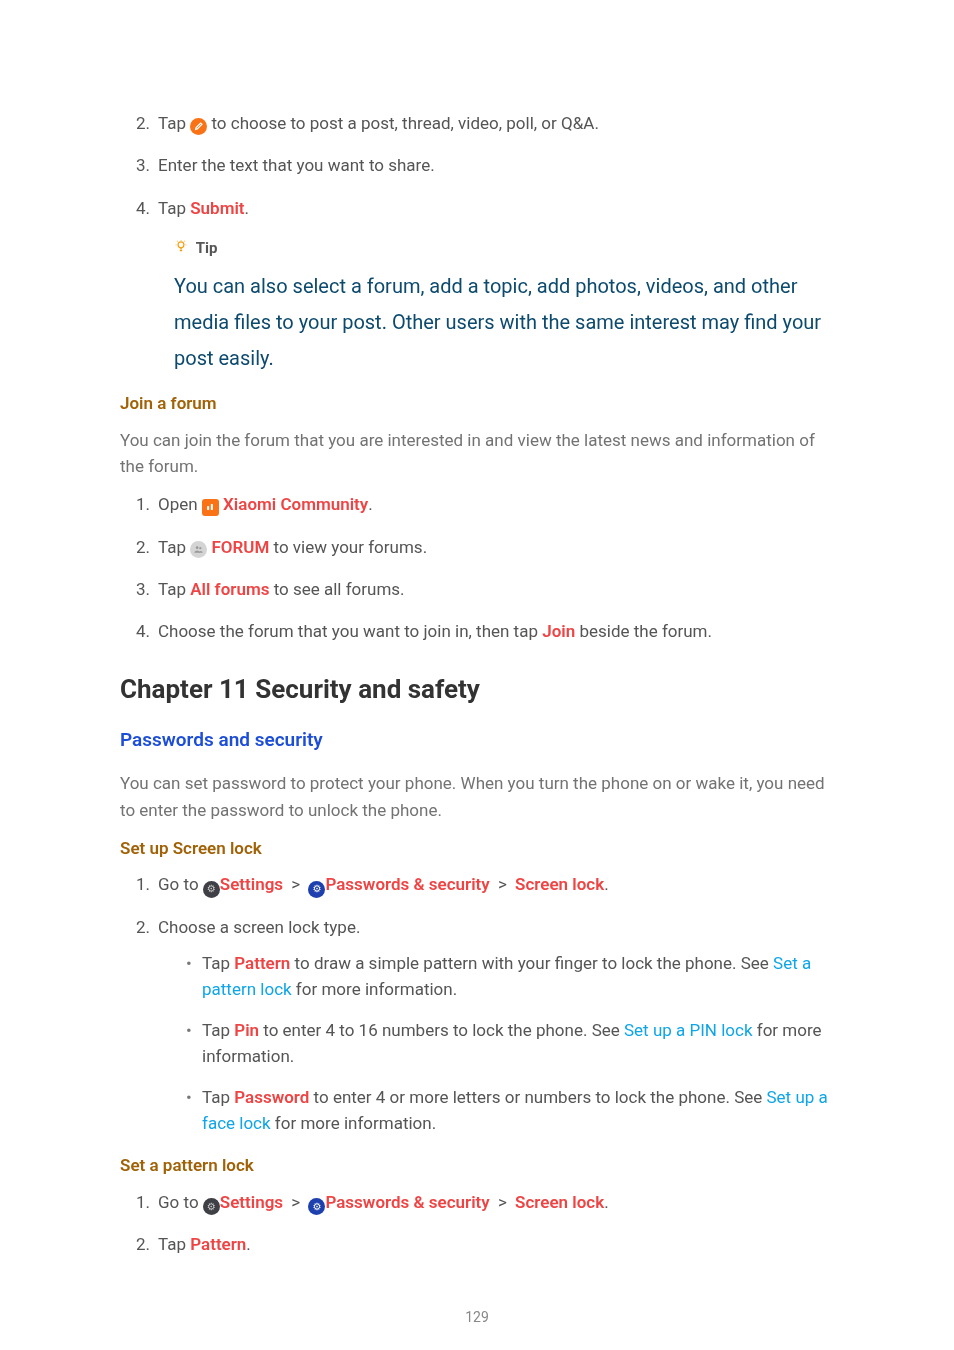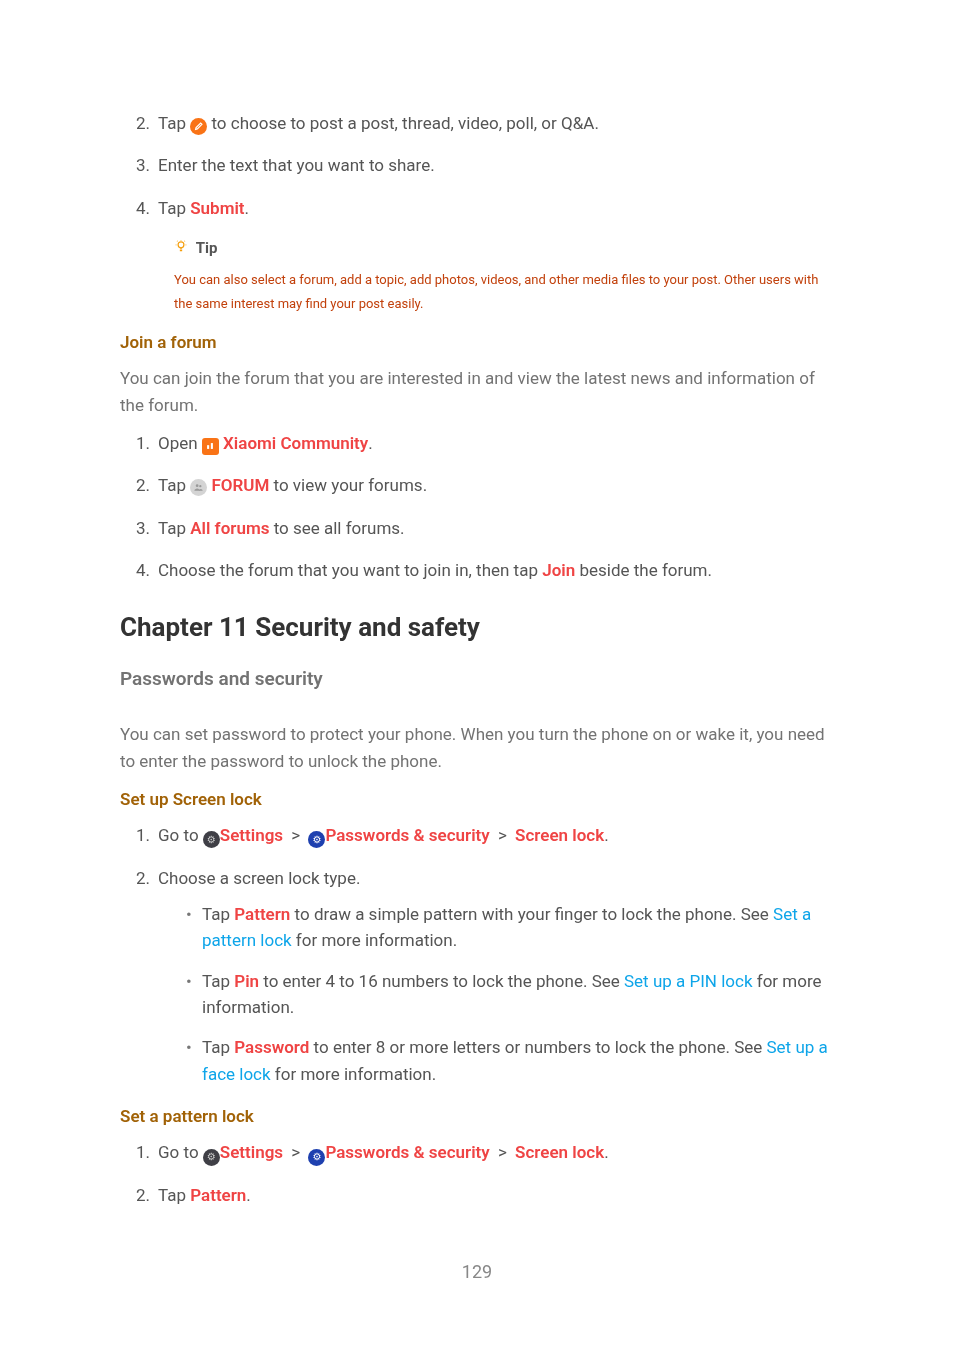--- a/index.html
+++ b/index.html
@@ -52,22 +52,22 @@
     margin-top: 6px;
     margin-bottom: 14px;
   }
   .tip-title {
     font-weight: 700;
     color: #555;
     font-size: 15px;
     margin-bottom: 8px;
   }
   .tip-body {
-    font-size: 13px;
-    color: #c2410c;
+    font-size: 20px;
+    color: #0c4a6e;
     line-height: 1.8;
   }
   .bulb { color: #f59e0b; margin-right: 4px; }
   h4.sub {
     font-size: 17px;
     font-weight: 600;
     color: #a16207;
     margin: 8px 0 10px 0;
   }
   p.body {
@@ -76,43 +76,43 @@
   }
   h2.chapter {
     font-size: 26px;
     font-weight: 700;
     color: #333;
     margin: 24px 0 16px 0;
   }
   h3.section {
     font-size: 19px;
     font-weight: 600;
-    color: #737373;
-    margin: 6px 0 28px 0;
+    color: #1d4ed8;
+    margin: 6px 0 16px 0;
   }
   .icon {
     display: inline-flex;
     align-items: center;
     justify-content: center;
     width: 17px;
     height: 17px;
     border-radius: 50%;
     vertical-align: -2px;
     font-size: 10px;
   }
   .ic-orange { background: #f97316; color: #fff; }
   .ic-orange-sq { background: #f97316; color: #fff; border-radius: 3px; }
   .ic-gray { background: #d4d4d4; color: #888; }
   .ic-darkgear { background: #3f3f46; color: #ccc; }
   .ic-bluegear { background: #1e40af; color: #fff; }
   .link { color: #0ea5e9; }
   .sep { color: #555; margin: 0 4px; }
   .page-num {
     text-align: center;
-    font-size: 18px;
+    font-size: 14px;
     color: #888;
     margin-top: 50px;
   }
 </style>
 </head>
 <body>
 
 <div class="page">
 
   <ol class="main">
@@ -214,21 +214,21 @@
         <li>
           <span>Tap</span>
           <span class="strong">Pin</span>
           <span>to enter 4 to 16 numbers to lock the phone. See</span>
           <span class="link">Set up a PIN lock</span>
           <span>for more information.</span>
         </li>
         <li>
           <span>Tap</span>
           <span class="strong">Password</span>
-          <span>to enter 8 or more letters or numbers to lock the phone. See</span>
+          <span>to enter 4 or more letters or numbers to lock the phone. See</span>
           <span class="link">Set up a face lock</span>
           <span>for more information.</span>
         </li>
       </ul>
     </li>
   </ol>
 
   <h4 class="sub">Set a pattern lock</h4>
 
   <ol class="main">

